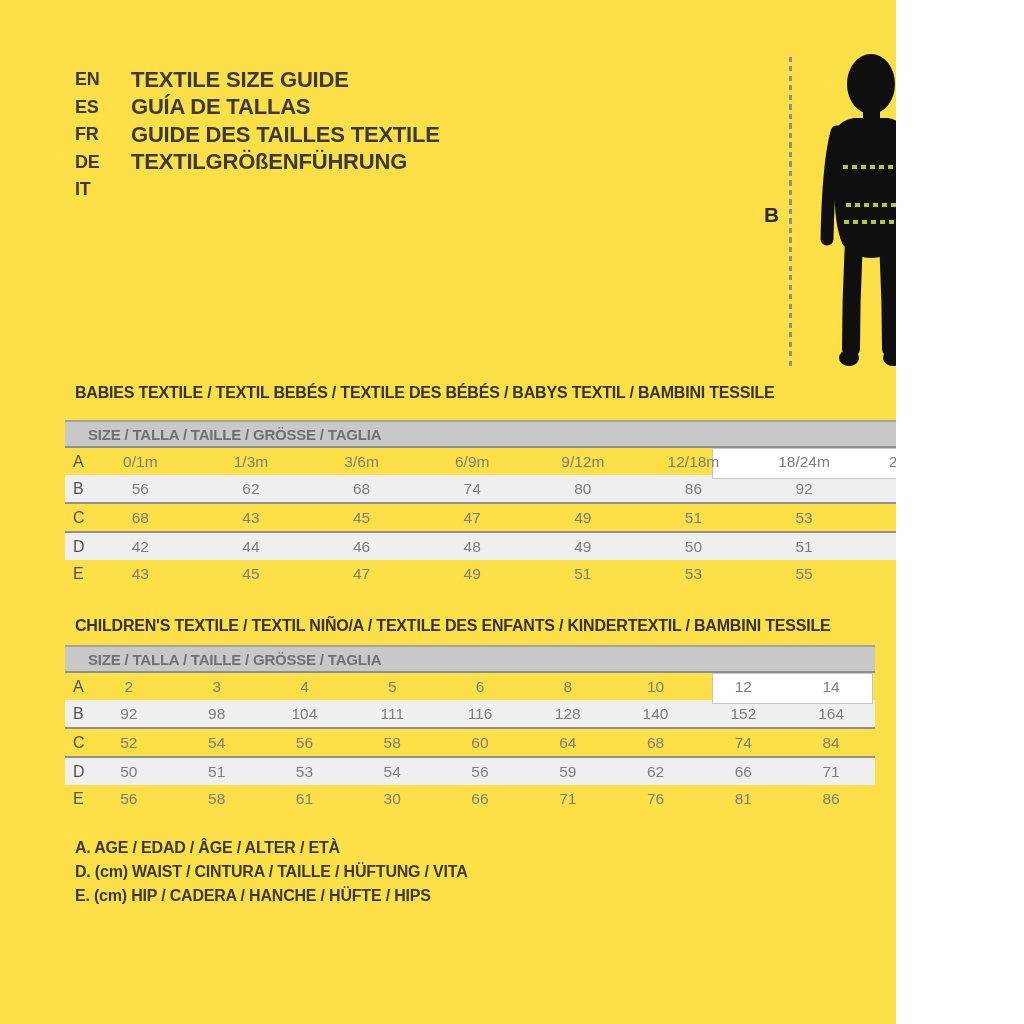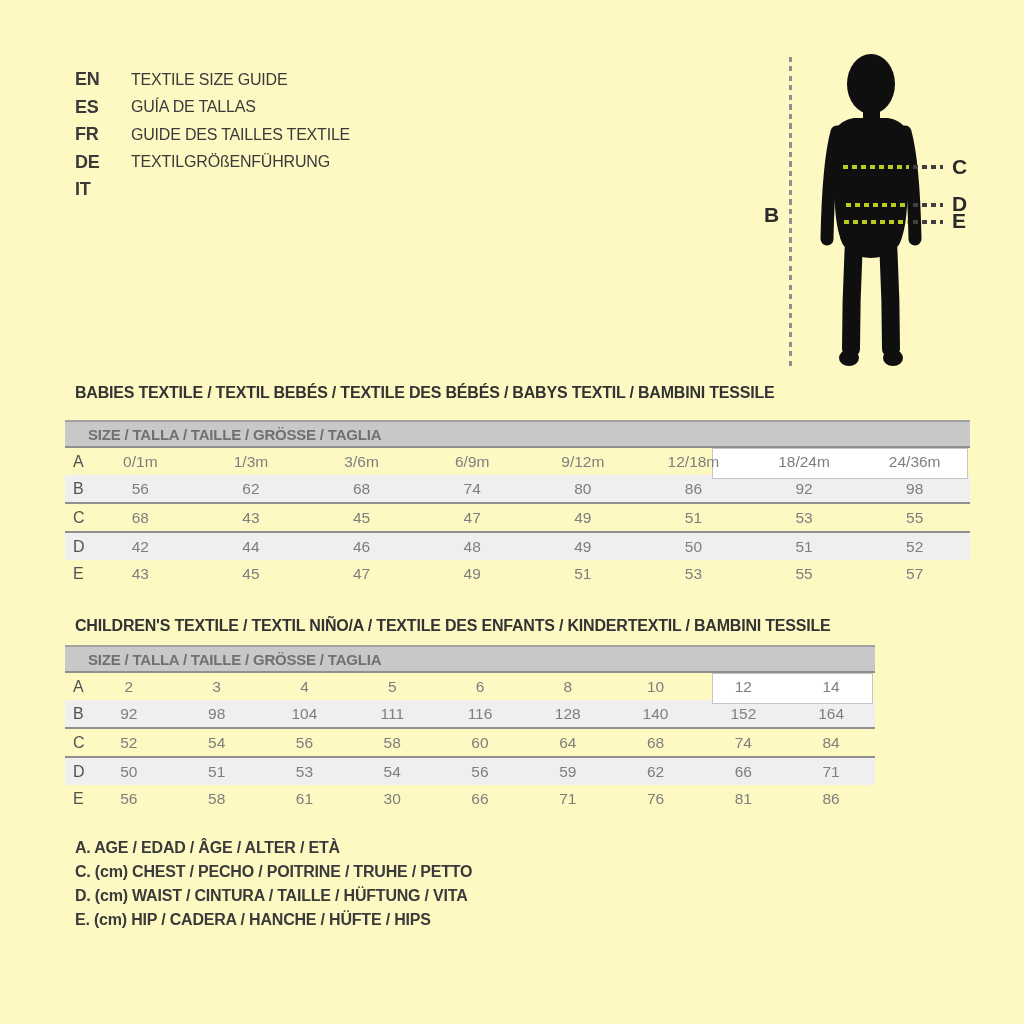--- a/index.html
+++ b/index.html
@@ -1,27 +1,27 @@
 <!DOCTYPE html>
 <html style="--accent: #b9cc1e; --band: #c8c8c8; --stripe: #efefef; --rule: #8f8f8f; --ink: #3a3a3a; --value: #7e7e7e; --label: #525252; --header_text: #707070; --silhouette: #0f0f0f; --box_border: #c5c5c5; --dash_gray: #8f8f8f; --dash_dark: #3f3f3f;"><head>
 <meta charset="utf-8">
 <style>
   * { margin:0; padding:0; box-sizing:border-box; }
   html,body { background:#ffffff; }
   body { font-family:"Liberation Sans","DejaVu Sans",sans-serif; }
   .canvas {
-    position:relative; width:1024px; height:1024px; background:#fef9c3; overflow:hidden;
+    position:relative; width:896px; height:1024px; background:#fde047; overflow:hidden;
     color:var(--ink);
   }
 
   
   .lang-block { position:absolute; left:75px; top:66px; }
   .lang-row { display:flex; height:27.5px; align-items:center; }
   .lang-code { width:56px; font-size:18px; font-weight:bold; letter-spacing:-0.2px; color:var(--ink); }
-  .lang-label { font-size:16px; font-weight:normal; letter-spacing:-0.2px; color:var(--ink); white-space:nowrap; }
+  .lang-label { font-size:22px; font-weight:bold; letter-spacing:-0.2px; color:var(--ink); white-space:nowrap; }
 
   
   .figure { position:absolute; left:0; top:0; width:1024px; height:400px; }
   .vdash {
     position:absolute; left:789px; top:57px; width:3px; height:311px;
     background:repeating-linear-gradient(180deg, var(--dash_gray) 0 5px, transparent 5px 9.5px);
   }
   .b-label { position:absolute; left:764px; top:203px; font-size:21px; font-weight:bold; color:#2b2b2b; }
   .sil { position:absolute; left:818px; top:48px; }
   .hdash { position:absolute; height:4px; }
@@ -247,18 +247,17 @@
           <span class="cell">76</span>
           <span class="cell">81</span>
           <span class="cell">86</span>
         </div>
       </div>
     <div class="hibox" style="left:647px; width:161px;"></div>
   </div>
 
   <section class="legend">
     <div class="legend-row">A. AGE / EDAD / ÂGE / ALTER / ETÀ</div>
-    <div class="legend-row">C. (cm) CHEST / PECHO / POITRINE / TRUHE / PETTO</div>
     <div class="legend-row">D. (cm) WAIST / CINTURA / TAILLE / HÜFTUNG / VITA</div>
     <div class="legend-row">E. (cm) HIP / CADERA / HANCHE / HÜFTE / HIPS</div>
   </section>
 
 </div>
 
 </body></html>

